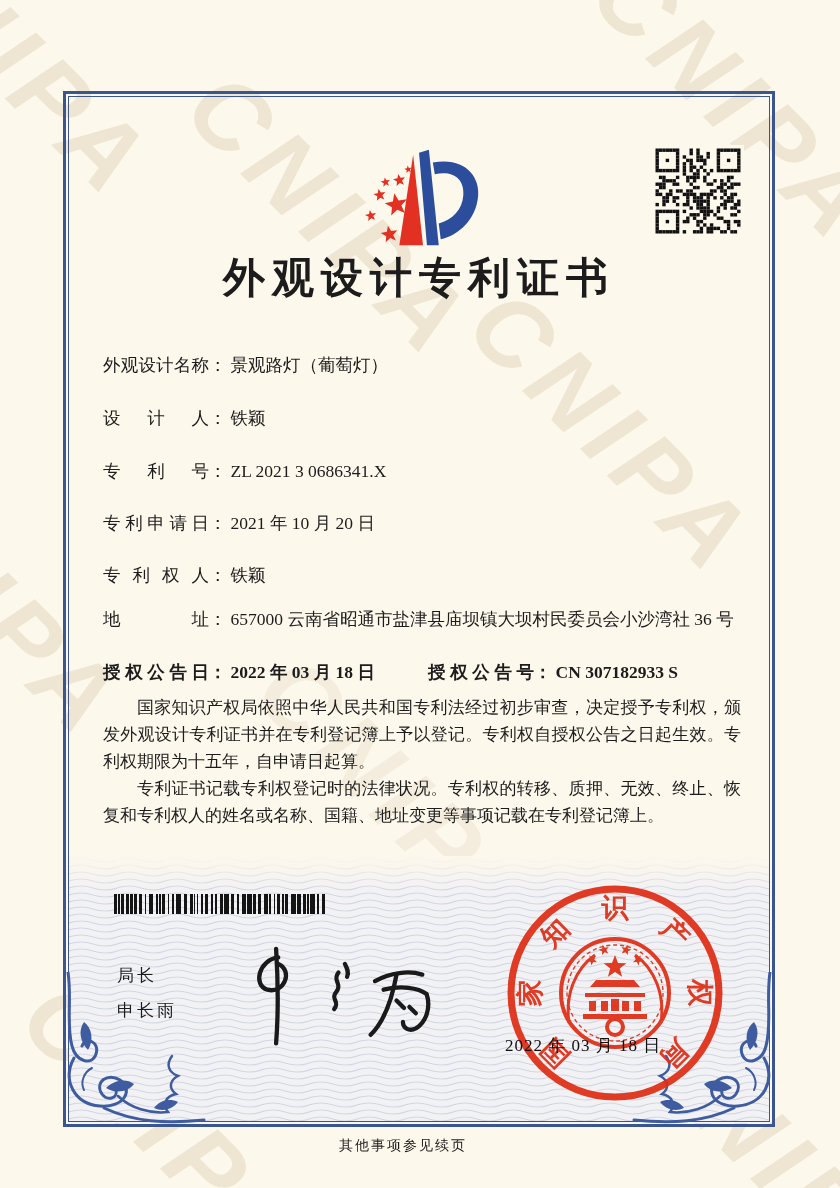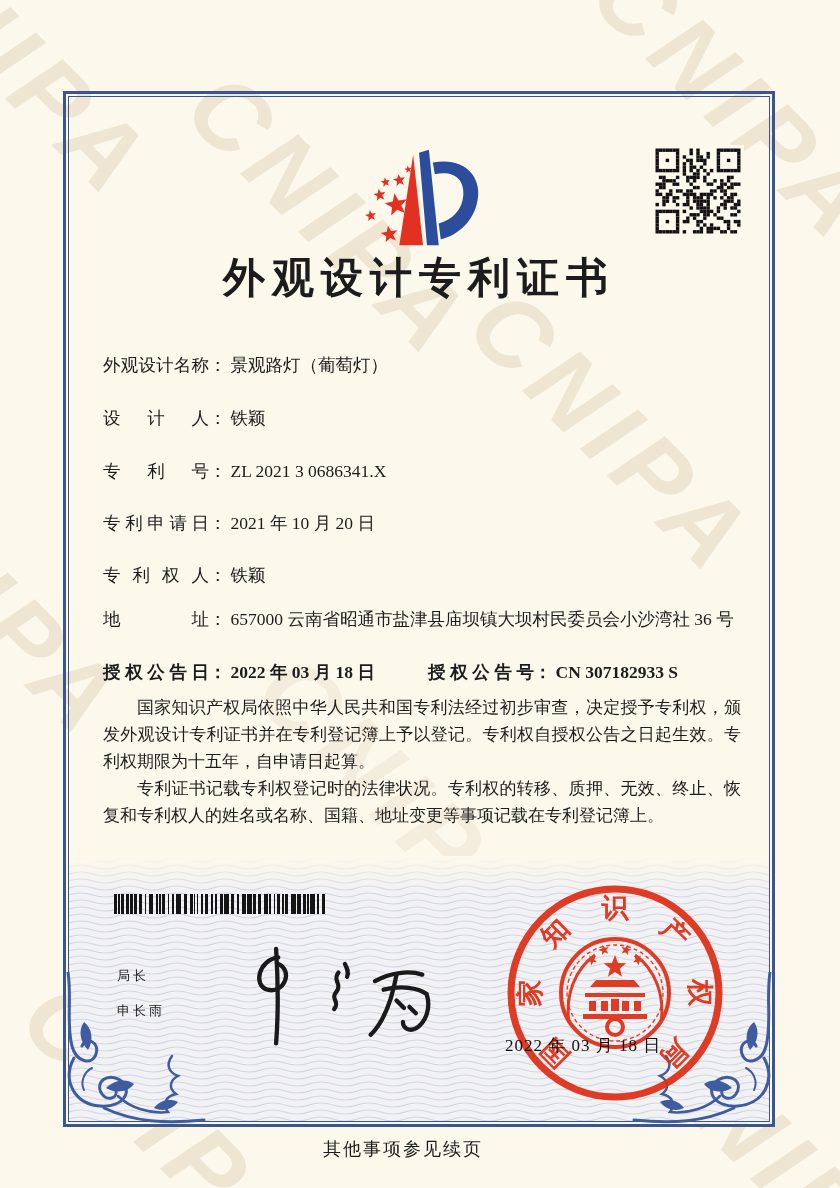--- a/index.html
+++ b/index.html
@@ -38,30 +38,30 @@
   .r7{top:657px}
   .grant2{position:absolute;left:325px;top:0;display:flex;}
 
   .paras{position:absolute;left:103px;top:694px;width:638px;font-size:17px;}
   .paras p{margin:0;text-indent:2em;line-height:27px;text-align:justify;}
 
   .barcode{position:absolute;left:114px;top:894px;width:216px;height:20px;
            overflow:hidden;white-space:nowrap;font-size:0;}
   .barcode i{display:inline-block;height:20px;background:#141414;}
 
-  .director{position:absolute;left:117px;top:958px;font-size:13px;line-height:35px;letter-spacing:3px;}
+  .director{position:absolute;left:117px;top:958px;font-size:17px;line-height:35px;letter-spacing:3px;}
   .signature{position:absolute;left:246px;top:940px;}
 
   .seal{position:absolute;left:495px;top:875px;z-index:4;}
   .sealdate{position:absolute;left:505px;top:1034px;font-size:17px;letter-spacing:1px;z-index:5;color:#101010;}
 
   .pagefooter{position:absolute;left:63px;top:1091px;width:712px;text-align:center;
               font-size:15px;letter-spacing:2px;}
   .contnote{position:absolute;left:63px;top:1137px;width:680px;text-align:center;
-            font-size:18px;letter-spacing:2px;}
+            font-size:14px;letter-spacing:2px;}
 </style>
 </head>
 <body>
 
 <div class="page">
 
   <div class="wm" style="left:10px;top:55px">CNIPA</div>
   <div class="wm" style="left:330px;top:215px">CNIPA</div>
   <div class="wm" style="left:735px;top:100px">CNIPA</div>
   <div class="wm" style="left:612px;top:432px">CNIPA</div>

